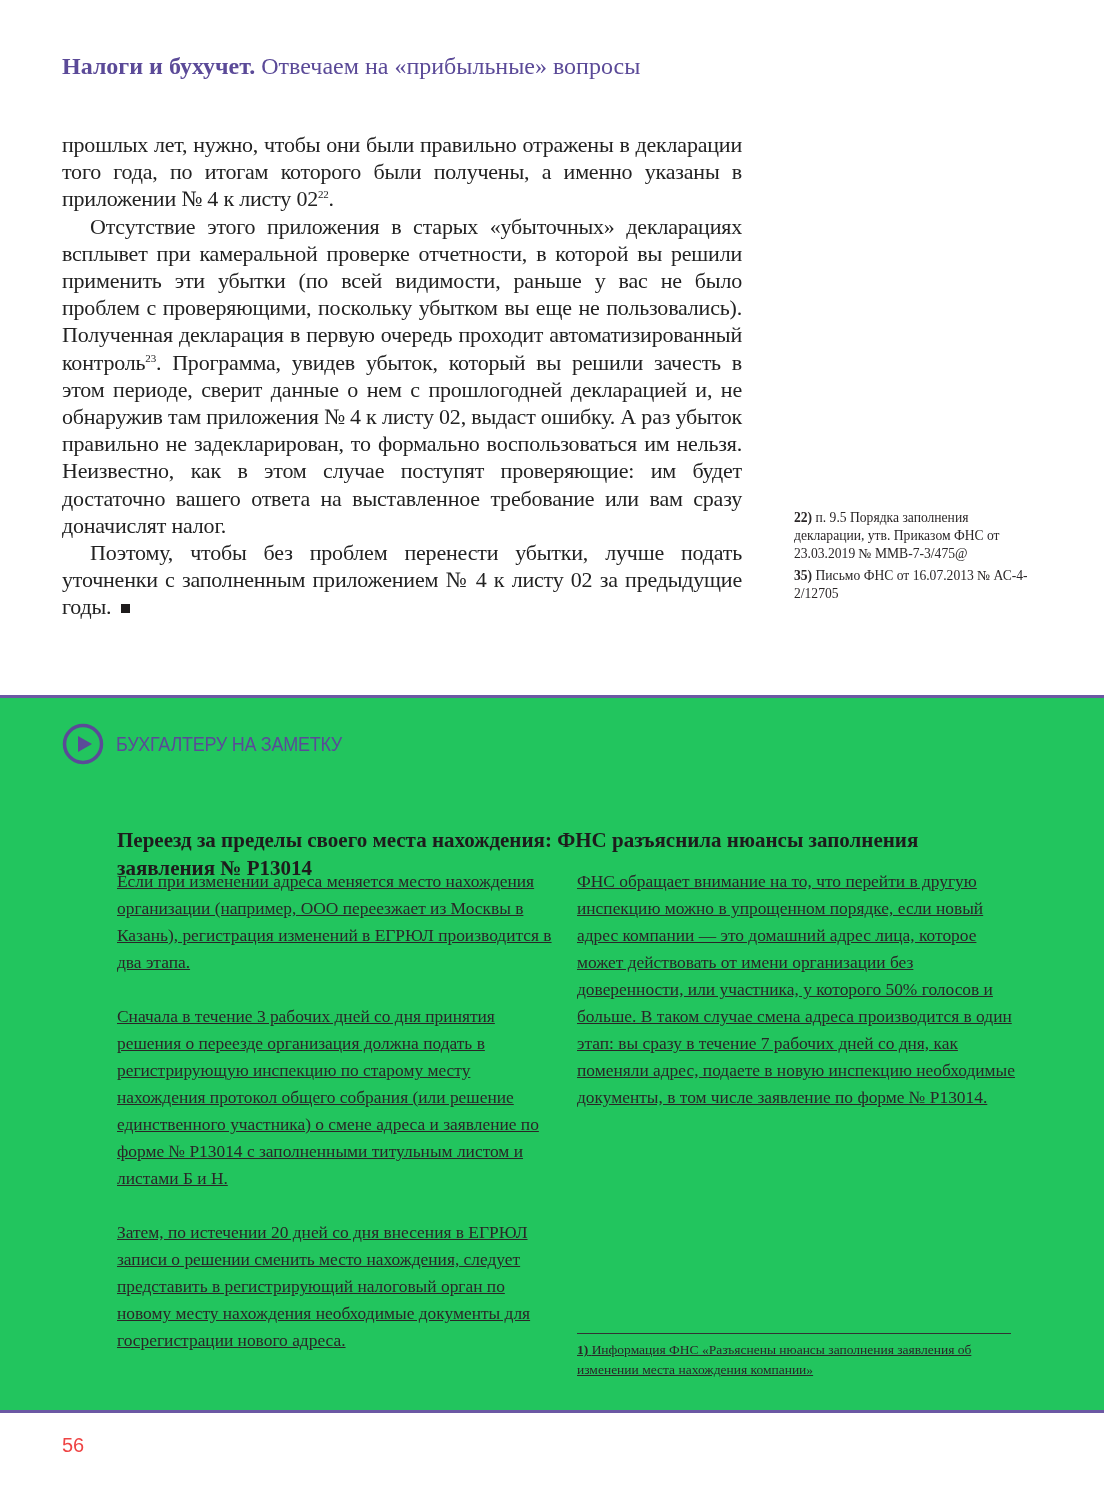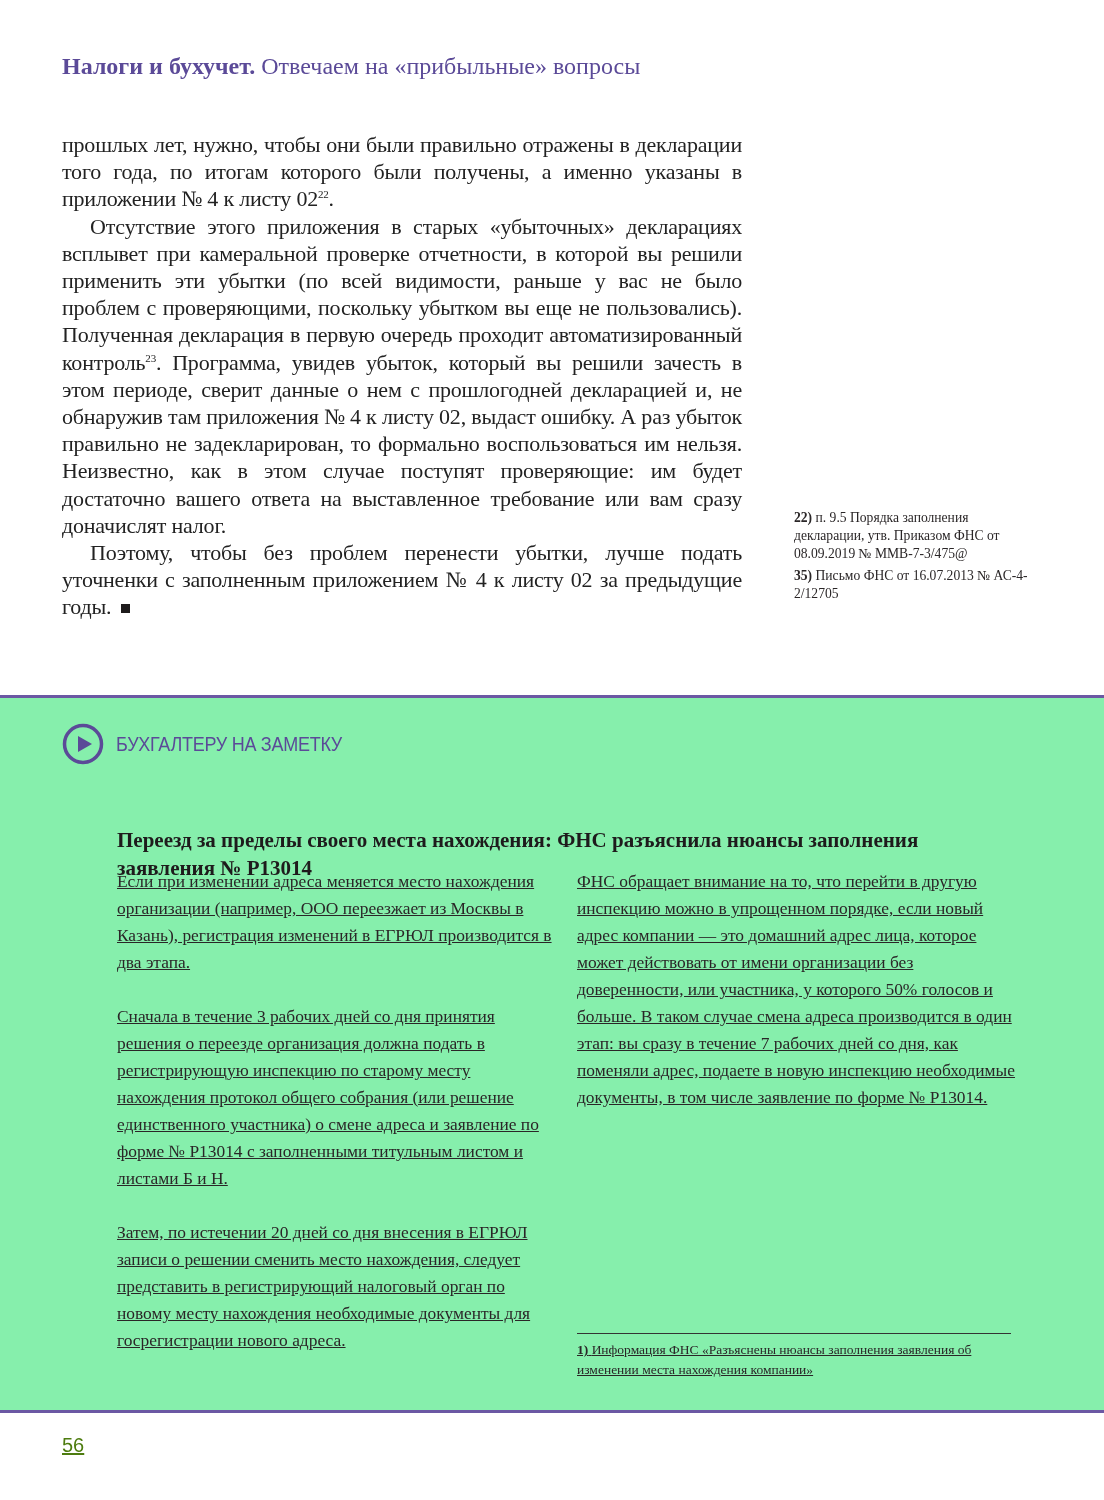--- a/index.html
+++ b/index.html
@@ -24,21 +24,21 @@
   .endmark { display: inline-block; width: 9px; height: 9px; background: #1e1b1c; margin-left: 4px; vertical-align: 1px; }
   .side-notes {
     position: absolute; left: 794px; top: 509px; width: 240px;
     font-size: 13.6px; line-height: 18px; color: #2a2627;
   }
   .side-notes .note { margin-bottom: 4px; }
   .side-notes b { font-weight: bold; }
 
   .box {
     position: absolute; left: 0; top: 695px; width: 1104px; height: 718px;
-    background: #86efac;
+    background: #22c55e;
     border-top: 3px solid #6b58a3; border-bottom: 3px solid #6b58a3;
     box-sizing: border-box;
   }
   .box-head { position: absolute; left: 62px; top: 25px; display: flex; align-items: center; }
   .play-icon { width: 42px; height: 42px; }
   .box-label {
     margin-left: 12px; font-family: "Liberation Sans", "DejaVu Sans", sans-serif;
     font-size: 20px; color: #5b4a98; letter-spacing: -0.3px; transform: scaleX(0.9); transform-origin: left center;
   }
   .box-title {
@@ -52,40 +52,40 @@
   .col p { margin: 0 0 27px 0; text-decoration: underline; }
   .col-left { left: 117px; }
   .col-right { left: 577px; }
   .fn-rule { position: absolute; left: 577px; top: 635px; width: 434px; height: 1px; background: #333; }
   .fn {
     position: absolute; left: 577px; top: 642px; width: 440px;
     font-size: 13.5px; line-height: 20px; color: #2a2627; text-decoration: underline;
   }
   .page-num {
     position: absolute; left: 62px; top: 1434px; font-family: "Liberation Sans", "DejaVu Sans", sans-serif;
-    font-size: 20px; color: #4d7c0f; text-decoration: underline;
+    font-size: 20px; color: #ef4444;
   }
 </style>
 </head>
 <body>
 
 <div class="running-head">
   <b>Налоги и бухучет.</b>
   <span>Отвечаем на «прибыльные» вопросы</span>
 </div>
 
 <div class="main-text">
   <p><span>прошлых лет, нужно, чтобы они были правильно отражены в декларации того года, по итогам которого были получены, а именно указаны в приложении № 4 к листу 02</span><sup>22</sup><span>.</span></p>
   <p class="indent"><span>Отсутствие этого приложения в старых «убыточных» декларациях всплывет при камеральной проверке отчетности, в которой вы решили применить эти убытки (по всей видимости, раньше у вас не было проблем с проверяющими, поскольку убытком вы еще не пользовались). Полученная декларация в первую очередь проходит автоматизированный контроль</span><sup>23</sup><span>. Программа, увидев убыток, который вы решили зачесть в этом периоде, сверит данные о нем с прошлогодней декларацией и, не обнаружив там приложения № 4 к листу 02, выдаст ошибку. А раз убыток правильно не задекларирован, то формально воспользоваться им нельзя. Неизвестно, как в этом случае поступят проверяющие: им будет достаточно вашего ответа на выставленное требование или вам сразу доначислят налог.</span></p>
   <p class="indent"><span>Поэтому, чтобы без проблем перенести убытки, лучше подать уточненки с заполненным приложением № 4 к листу 02 за предыдущие годы.</span> <span class="endmark"></span></p>
 </div>
 
 <div class="side-notes">
   <div class="note">
-    <b>22)</b> <span>п. 9.5 Порядка заполнения декларации, утв. Приказом ФНС от 08.09.2019 № ММВ-7-3/475@</span>
+    <b>22)</b> <span>п. 9.5 Порядка заполнения декларации, утв. Приказом ФНС от 23.03.2019 № ММВ-7-3/475@</span>
   </div>
   <div class="note">
     <b>35)</b> <span>Письмо ФНС от 16.07.2013 № АС-4-2/12705</span>
   </div>
 </div>
 
 <div class="box">
   <div class="box-head">
     <svg class="play-icon" viewBox="0 0 42 42">
       <circle cx="21" cy="21" r="18.5" fill="none" stroke="#5b4a98" stroke-width="3.5"></circle>

